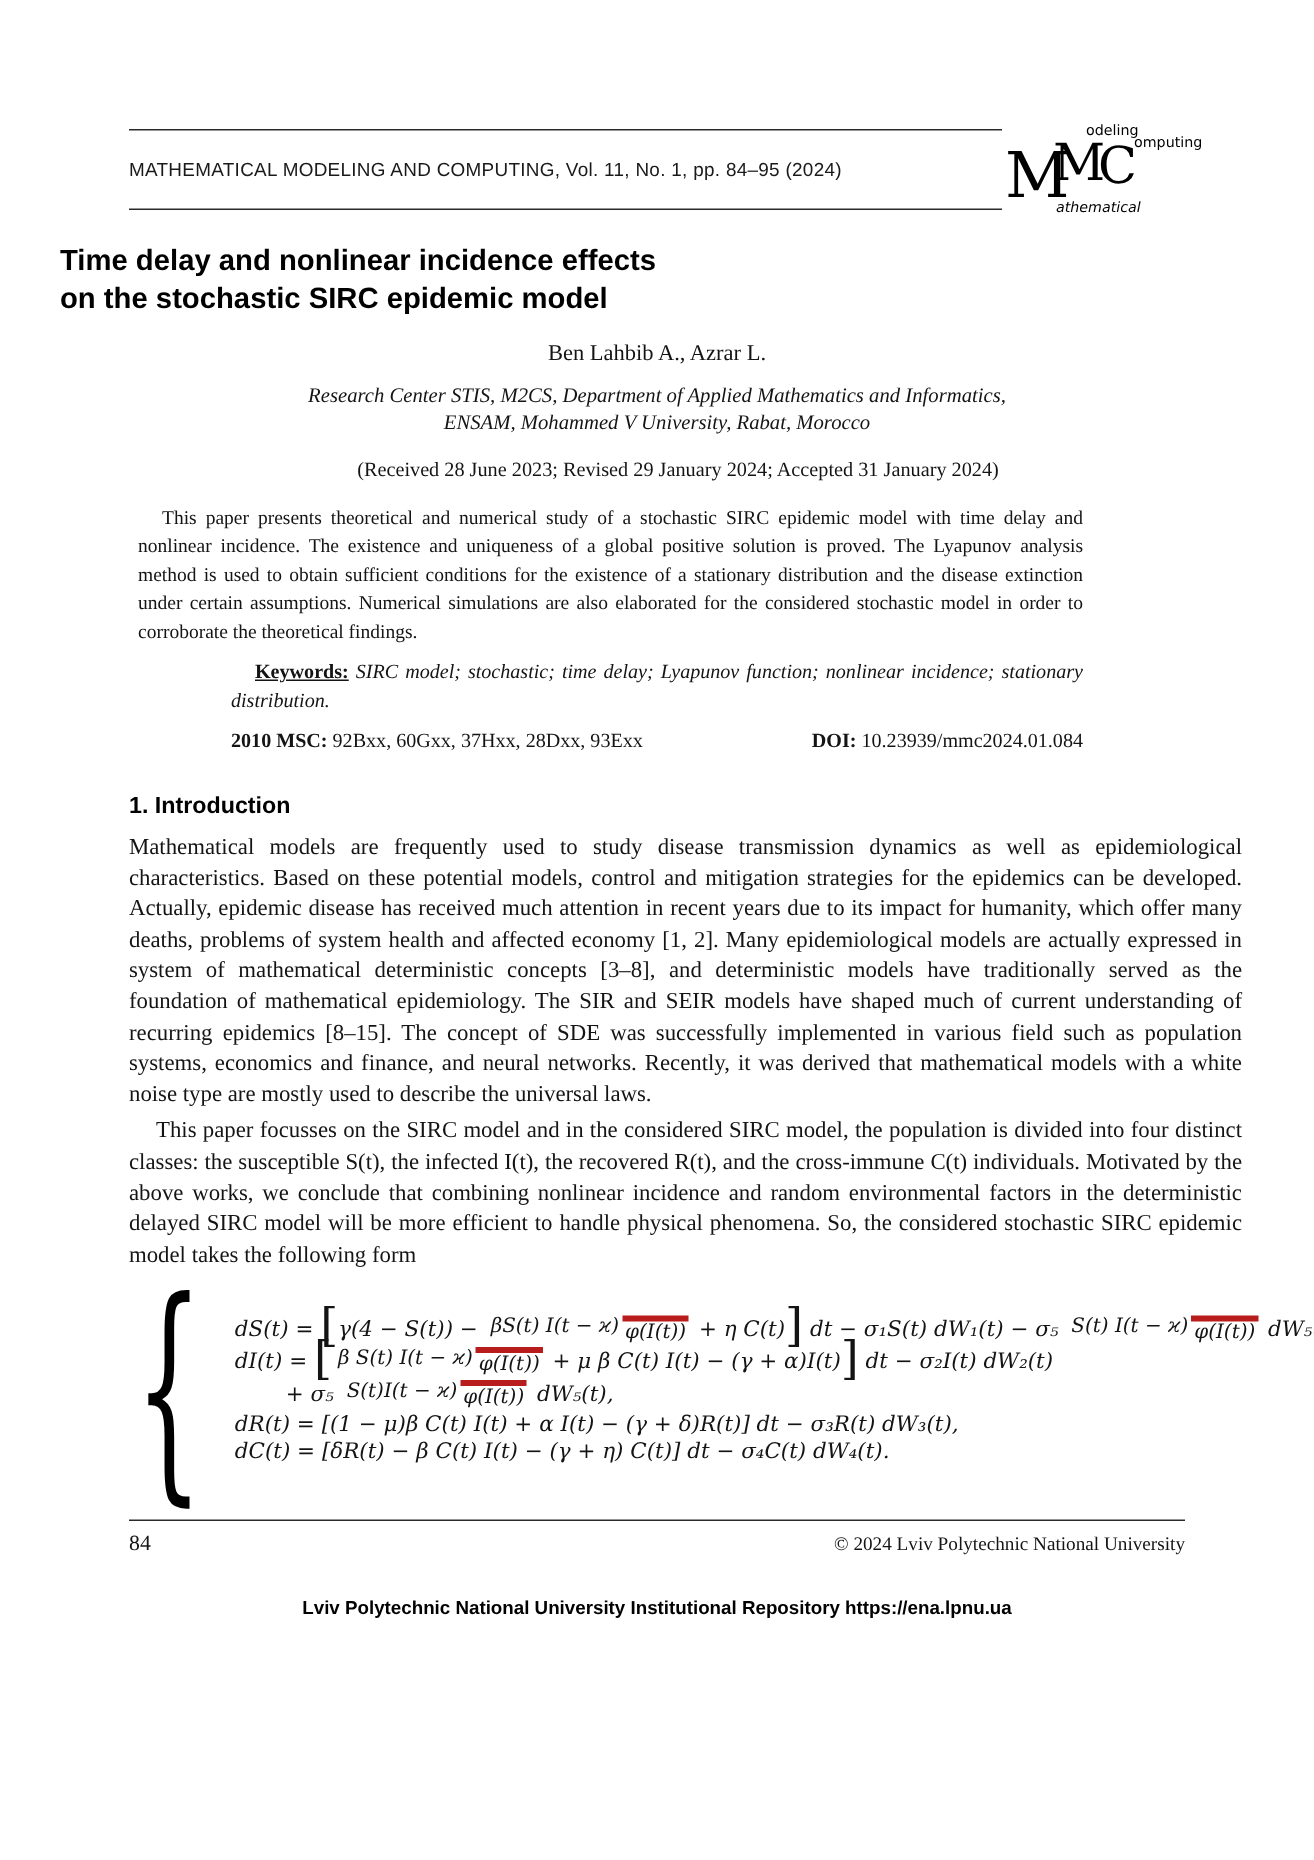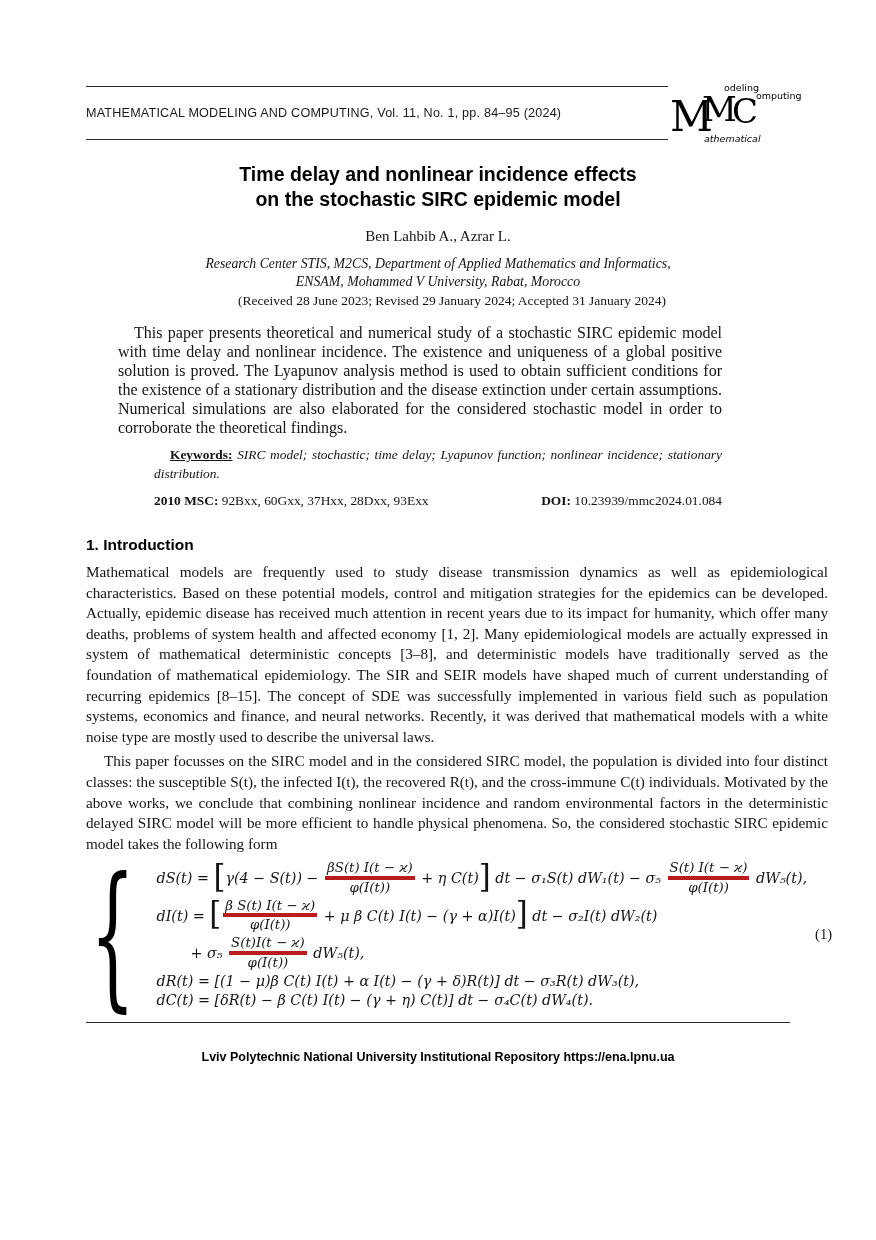--- a/index.html
+++ b/index.html
@@ -42,40 +42,40 @@
   .logo .m1 { font-size: 42px; left: 2px; bottom: 8px; }
   .logo .m2 { font-size: 34px; left: 34px; top: 12px; }
   .logo .c1 { font-size: 34px; left: 64px; top: 14px; }
   .logo .word { position:absolute; font-family:"DejaVu Sans", sans-serif; font-size: 9.5px; color:#000; }
   .logo .w1 { left: 56px; top: 2px; }
   .logo .w2 { left: 88px; top: 10px; }
   .logo .w3 { left: 36px; bottom: 2px; font-style: italic; }
   
   .title {
     margin: 22px 40px 0 40px;
-    text-align: center;
+    text-align: left;
     font-family: "Liberation Sans", sans-serif;
     font-weight: bold;
     font-size: 19.5px;
     line-height: 25px;
     color: #000;
   }
   .authors { margin-top: 16px; text-align: center; font-size: 15px; }
   .affiliation {
     margin-top: 10px;
     text-align: center;
     font-style: italic;
     font-size: 13.8px;
     line-height: 18px;
   }
-  .dates { margin-top: 2px; text-align: center; font-size: 13.5px; padding-left: 28px; }
+  .dates { margin-top: 14px; text-align: center; font-size: 13.5px; padding-left: 28px; }
   
   .abstract {
-    margin: 14px 154px 0 118px;
-    font-size: 16px;
+    margin: 14px 154px 0 92px;
+    font-size: 13px;
     line-height: 19px;
     text-align: justify;
     text-indent: 16px;
   }
   .keywords {
     margin: 8px 154px 0 154px;
     font-size: 13.4px;
     line-height: 19px;
     text-align: justify;
     text-indent: 16px;
@@ -123,21 +123,21 @@
   }
   .eq-lines {
     font-family: "DejaVu Serif", serif;
     font-style: italic;
     font-size: 14.3px;
   }
   .eq-line { margin: 2px 0; white-space: nowrap; }
   .eq-line span { vertical-align: middle; }
   .frac {
     display: inline-flex;
-    flex-direction: column;
+    flex-direction: row;
     text-align: center;
     vertical-align: middle;
     font-size: 13.3px;
     line-height: 1.18;
     margin: 0 2px;
   }
   .frac .den { border-top: 4px solid #b91c1c; padding: 0 2px; }
   .frac .num { padding: 0 2px; }
   .bb {
     font-style: normal;
@@ -249,16 +249,20 @@
           </span><span> dW₅(t),</span></div>
         <div class="eq-line"><span>dR(t) = [(1 − μ)β C(t) I(t) + α I(t) − (γ + δ)R(t)] dt − σ₃R(t) dW₃(t),</span></div>
         <div class="eq-line"><span>dC(t) = [δR(t) − β C(t) I(t) − (γ + η) C(t)] dt − σ₄C(t) dW₄(t).</span></div>
       </div>
     <span class="eq-number">(1)</span>
   </div>
 
 
   <div class="footer-rule"></div>
 
+  <div class="footer-row">
+    <span class="page-number">84</span>
+    <span class="copyright">© 2024 Lviv Polytechnic National University</span>
+  </div>
 
   <div class="banner">Lviv Polytechnic National University Institutional Repository https://ena.lpnu.ua</div>
 
 </div>
 
 </body></html>

